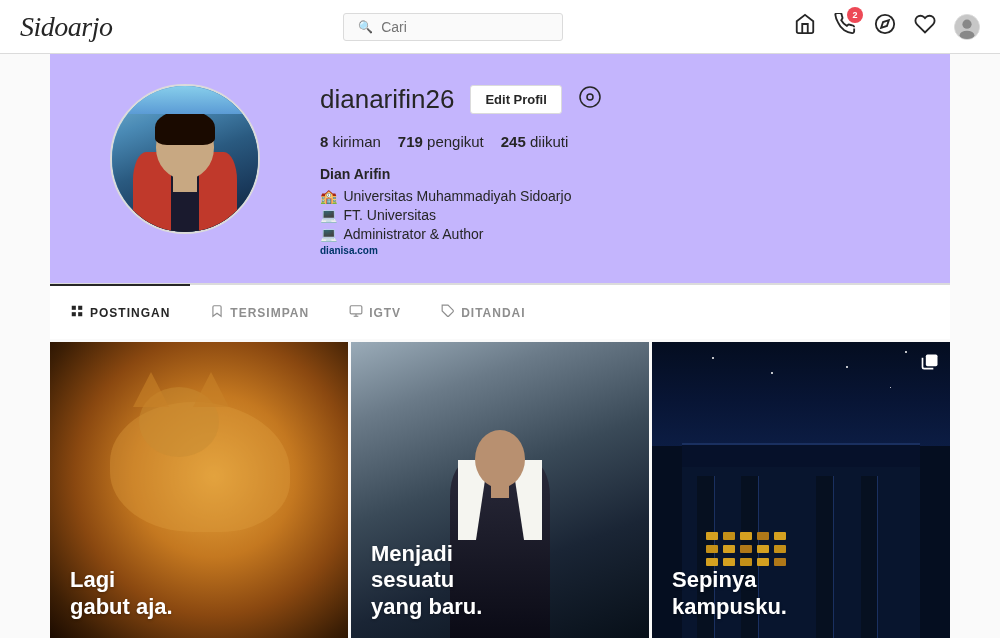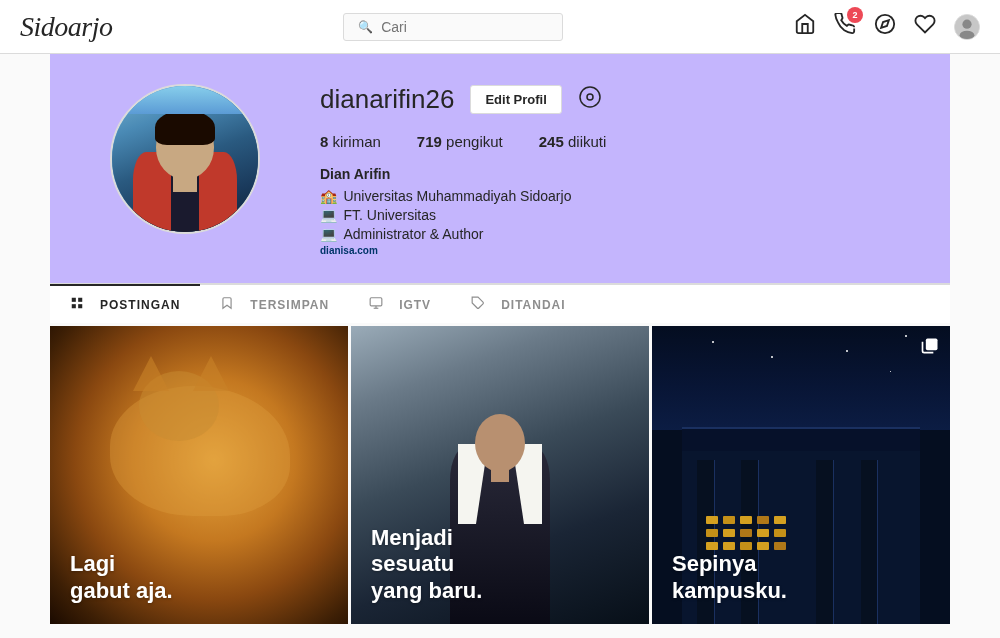--- a/index.html
+++ b/index.html
@@ -163,21 +163,21 @@
       cursor: pointer;
       color: #262626;
     }
     .settings-icon {
       font-size: 22px;
       color: #262626;
       cursor: pointer;
     }
     .profile-stats {
       display: flex;
-      gap: 36px;
+      gap: 17px;
       margin-bottom: 16px;
     }
     .stat-item {
       font-size: 15px;
       color: #262626;
     }
     .stat-count {
       font-weight: 600;
     }
     .profile-name {
@@ -206,22 +206,22 @@
     .tabs-section {
       max-width: 900px;
       margin: 0 auto;
       display: flex;
       border-top: 1px solid #dbdbdb;
       background: #fff;
     }
     .tab-item {
       display: flex;
       align-items: center;
-      gap: 16px;
-      padding: 10px 20px;
+      gap: 6px;
+      padding: 18px 20px;
       font-size: 12px;
       font-weight: 600;
       color: #8e8e8e;
       letter-spacing: 1px;
       text-transform: uppercase;
       cursor: pointer;
       border-top: 2px solid transparent;
       margin-top: -1px;
     }
     .tab-item.active {

